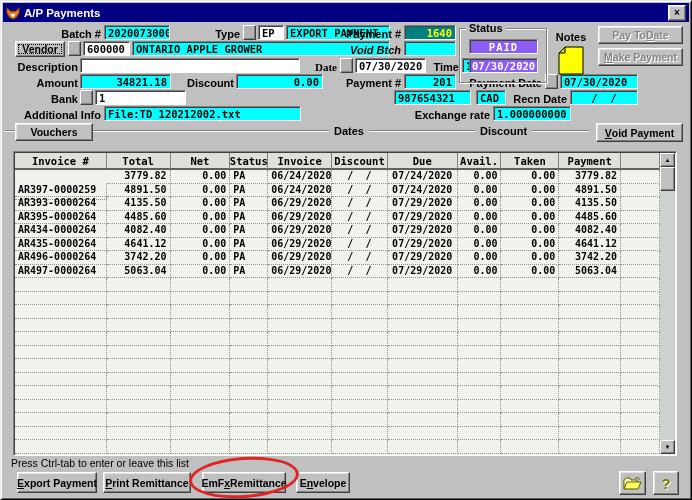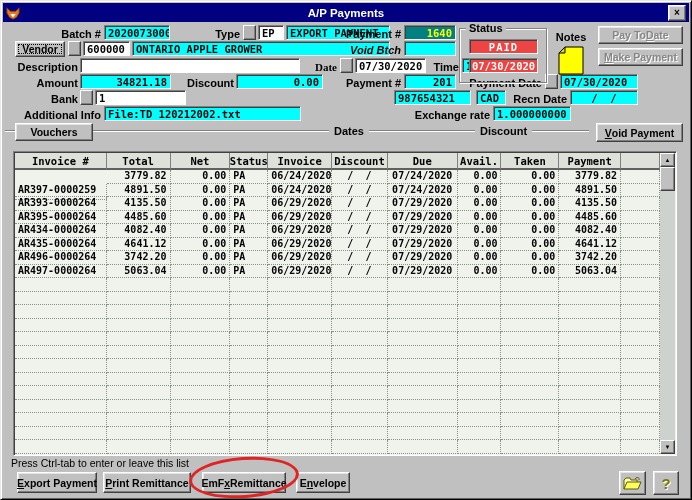--- a/index.html
+++ b/index.html
@@ -11,39 +11,39 @@
     box-sizing:border-box;overflow:hidden;}
   .abs{position:absolute;box-sizing:border-box;}
   .lbl{font-weight:bold;font-size:11px;white-space:nowrap;text-align:right;}
   .field{border:1px solid;border-color:#808080 #fff #fff #808080;
     box-shadow:inset 1px 1px 0 #404040;
     font-family:"DejaVu Sans Mono",monospace;font-size:10.5px;font-weight:bold;
     display:flex;align-items:center;padding:0 3px;white-space:pre;overflow:hidden;}
   .cyan{background:#00ffff;}
   .white{background:#ffffff;}
   .teal{background:#008080;color:#ffff00;}
-  .statusfield{background:#ef4444;color:#ffffff;justify-content:center;}
+  .statusfield{background:#8b5cf6;color:#ffffff;justify-content:center;}
   .ar{justify-content:flex-end;}
   .ac{justify-content:center;}
   .btn{background:#c0c0c0;border:1px solid;border-color:#fff #404040 #404040 #fff;
     box-shadow:inset -1px -1px 0 #808080,inset 1px 1px 0 #e4e4e4;
     font-weight:bold;font-size:10.5px;display:flex;align-items:center;justify-content:center;
     cursor:default;white-space:nowrap;}
   .btn.disabled{color:#868686;text-shadow:1px 1px 0 #fff;}
   .sqbtn{background:#b4b4b4;border:1px solid;border-color:#fff #404040 #404040 #fff;
     box-shadow:inset -1px -1px 0 #808080;}
   .group{border:1px solid #808080;box-shadow:1px 1px 0 #fff,inset 1px 1px 0 #fff;}
   .group .legend{position:absolute;top:-7px;left:6px;background:#c0c0c0;padding:0 3px;
     font-weight:bold;font-size:11px;}
   .groove{height:2px;border-top:1px solid #808080;border-bottom:1px solid #fff;}
   .seclbl{font-weight:bold;font-size:11px;background:#c0c0c0;padding:0 5px;white-space:nowrap;}
   
   #titlebar{left:2px;top:2px;width:686px;height:19px;background:#000080;
     display:flex;align-items:center;padding:0 3px;}
-  #titletext{color:#fff;font-weight:bold;font-size:11.5px;margin-left:4px;flex:1;text-align:center;}
+  #titletext{color:#fff;font-weight:bold;font-size:11.5px;margin-left:4px;flex:1;}
   #closebtn{width:16px;height:14px;font-size:10px;font-weight:bold;line-height:12px;}
   
   #grid{left:12px;top:150px;width:664px;height:305px;background:#eff3ec;
     border:1px solid;border-color:#808080 #fff #fff #808080;box-shadow:inset 1px 1px 0 #404040;
     overflow:hidden;}
   #gridinner{position:absolute;left:1px;top:1px;right:16px;bottom:1px;overflow:hidden;}
   .ghrow{display:flex;height:17px;text-align:center;}
   .gh{background:#dde1d9;border-right:1px solid #808080;border-bottom:2px solid #606060;
     font-family:"DejaVu Sans Mono",monospace;font-size:10.5px;font-weight:bold;
     display:flex;align-items:center;justify-content:center;box-sizing:border-box;

